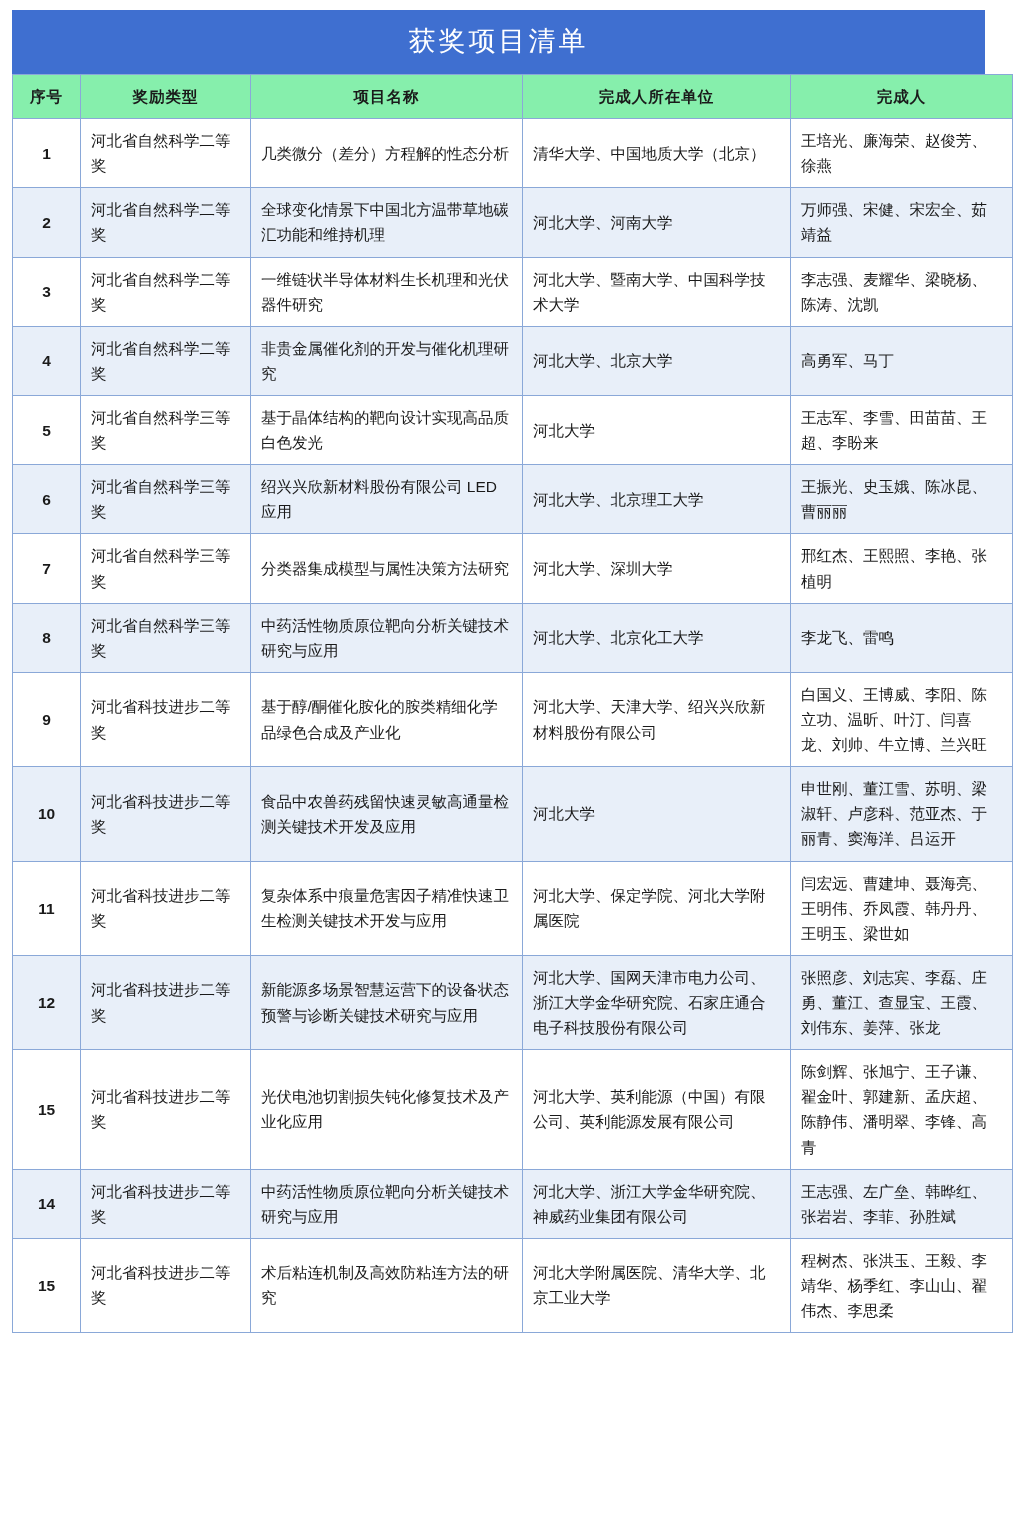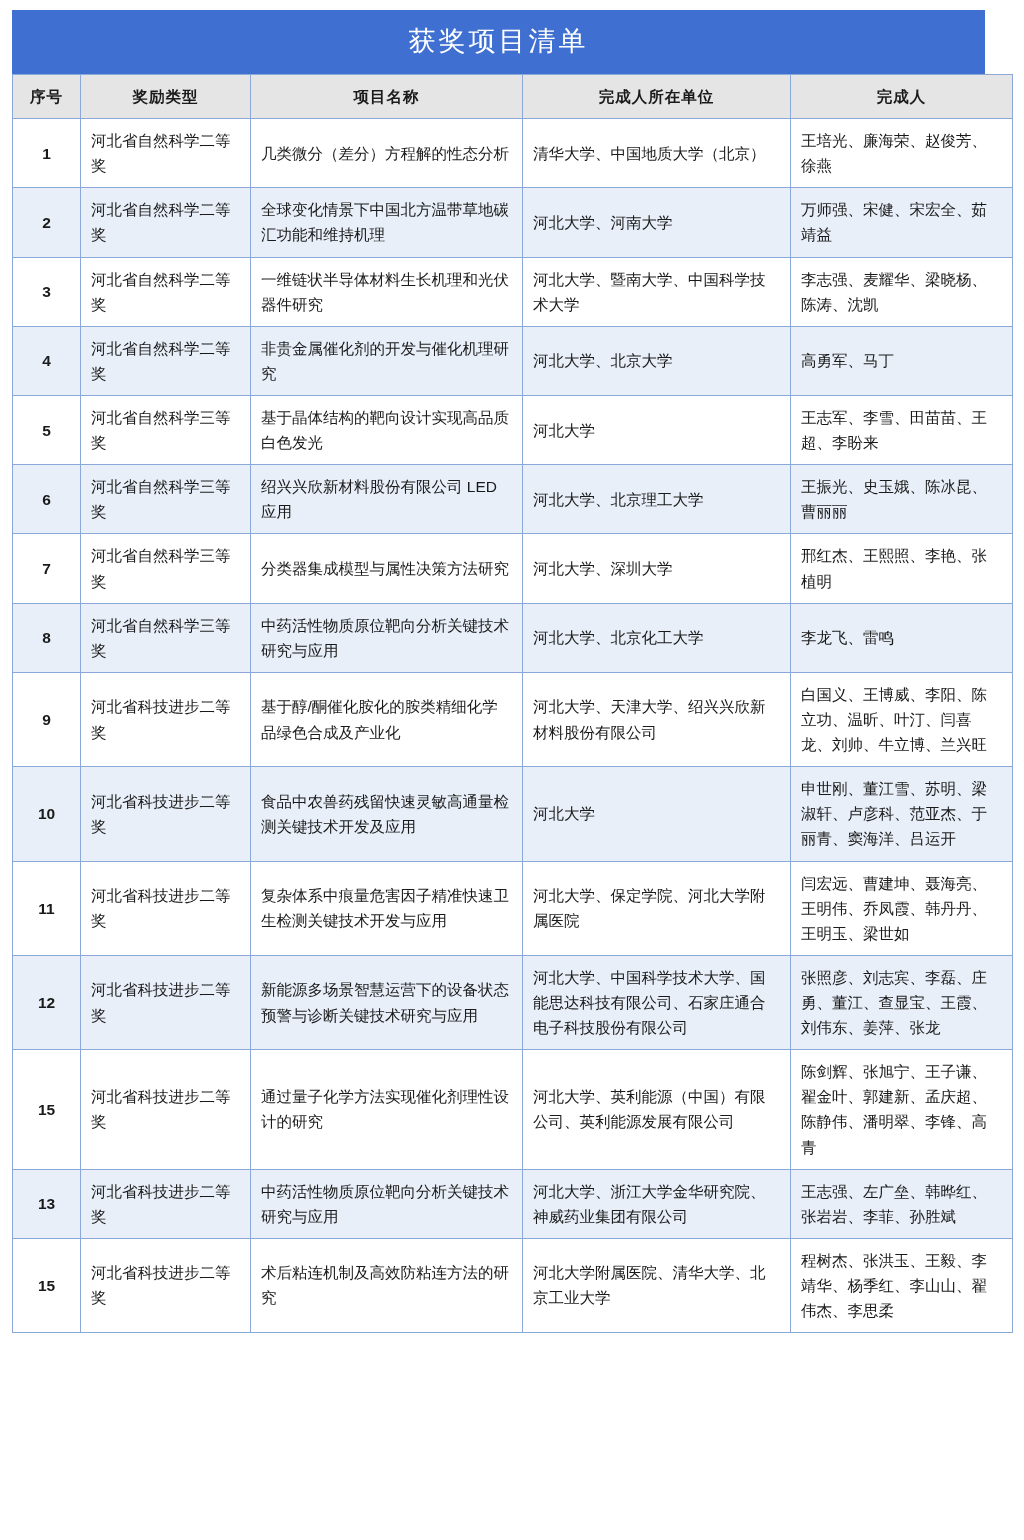--- a/index.html
+++ b/index.html
@@ -33,21 +33,21 @@
   }
   table.award-table th, table.award-table td {
     border: 1px solid #8aa8d8;
     vertical-align: middle;
     font-size: 15.5px;
     line-height: 1.62;
     padding: 9px 10px;
     box-sizing: border-box;
   }
   thead th {
-    background: #e5e5e5;
+    background: #86efac;
     font-weight: bold;
     text-align: center;
     font-size: 17px;
     letter-spacing: 1px;
     padding: 12px 4px;
   }
   col.c-idx { width: 68px; }
   col.c-type { width: 170px; }
   col.c-name { width: 272px; }
   col.c-unit { width: 268px; }
@@ -167,32 +167,32 @@
         <td class="idx">11</td>
         <td class="type">河北省科技进步二等奖</td>
         <td class="name">复杂体系中痕量危害因子精准快速卫生检测关键技术开发与应用</td>
         <td class="unit">河北大学、保定学院、河北大学附属医院</td>
         <td class="people">闫宏远、曹建坤、聂海亮、王明伟、乔凤霞、韩丹丹、王明玉、梁世如</td>
       </tr>
       <tr class="shade">
         <td class="idx">12</td>
         <td class="type">河北省科技进步二等奖</td>
         <td class="name">新能源多场景智慧运营下的设备状态预警与诊断关键技术研究与应用</td>
-        <td class="unit">河北大学、中国科学技术大学、国能思达科技有限公司、石家庄通合电子科技股份有限公司</td>
+        <td class="unit">河北大学、国网天津市电力公司、浙江大学金华研究院、石家庄通合电子科技股份有限公司</td>
         <td class="people">张照彦、刘志宾、李磊、庄勇、董江、查显宝、王霞、刘伟东、姜萍、张龙</td>
       </tr>
       <tr class="plain">
         <td class="idx">15</td>
         <td class="type">河北省科技进步二等奖</td>
-        <td class="name">通过量子化学方法实现催化剂理性设计的研究</td>
+        <td class="name">光伏电池切割损失钝化修复技术及产业化应用</td>
         <td class="unit">河北大学、英利能源（中国）有限公司、英利能源发展有限公司</td>
         <td class="people">陈剑辉、张旭宁、王子谦、翟金叶、郭建新、孟庆超、陈静伟、潘明翠、李锋、高青</td>
       </tr>
       <tr class="shade">
-        <td class="idx">13</td>
+        <td class="idx">14</td>
         <td class="type">河北省科技进步二等奖</td>
         <td class="name">中药活性物质原位靶向分析关键技术研究与应用</td>
         <td class="unit">河北大学、浙江大学金华研究院、神威药业集团有限公司</td>
         <td class="people">王志强、左广垒、韩晔红、张岩岩、李菲、孙胜斌</td>
       </tr>
       <tr class="plain">
         <td class="idx">15</td>
         <td class="type">河北省科技进步二等奖</td>
         <td class="name">术后粘连机制及高效防粘连方法的研究</td>
         <td class="unit">河北大学附属医院、清华大学、北京工业大学</td>

